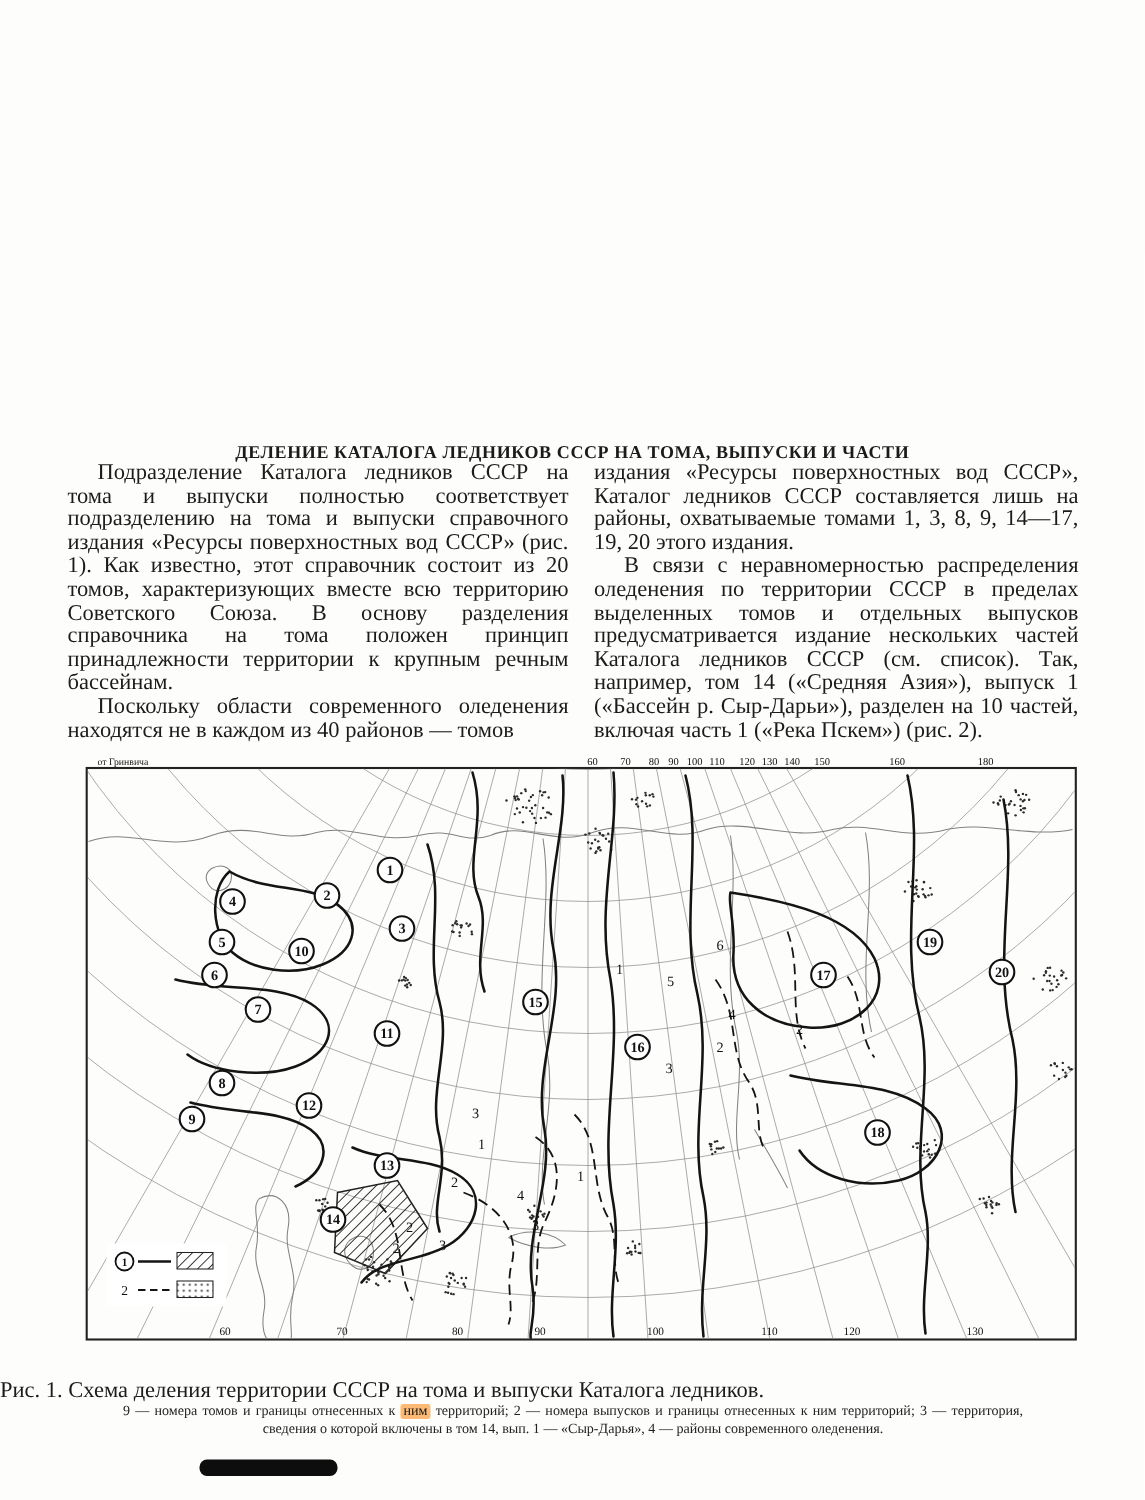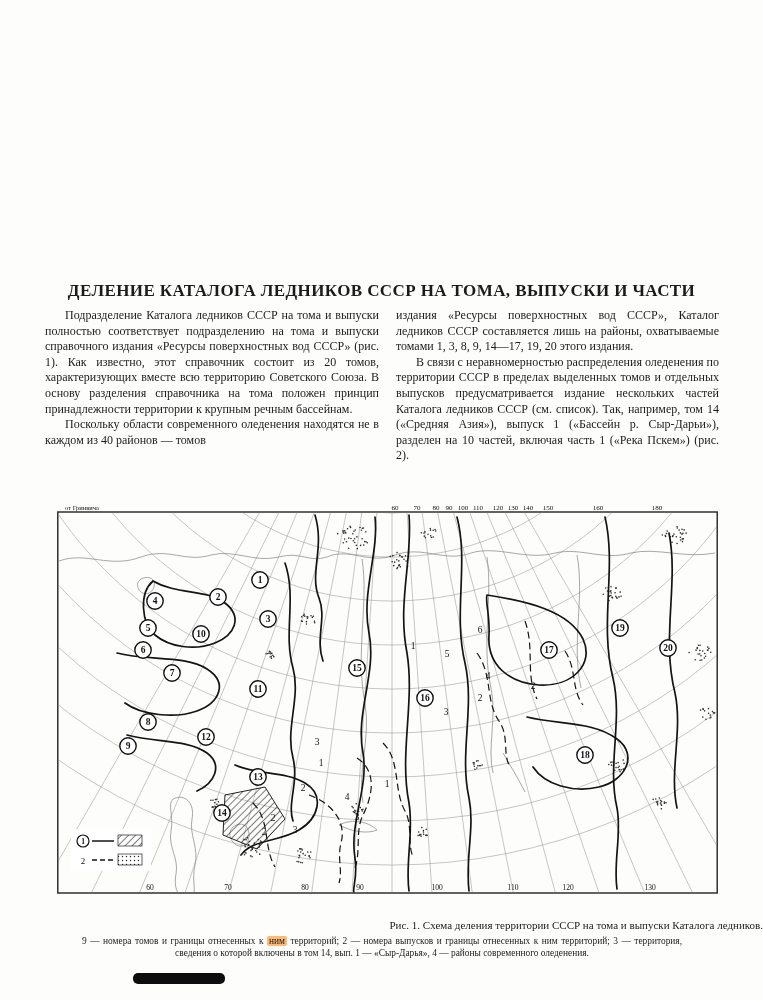--- a/index.html
+++ b/index.html
@@ -1,27 +1,27 @@
 <!DOCTYPE html>
 <html><head>
 <meta charset="utf-8">
 <style>
   html,body{margin:0;padding:0;background:#ffffff;}
   .sheet{position:relative;width:763px;height:1000px;background:#fdfdfc;overflow:hidden;
          font-family:"Liberation Serif", serif;color:#1b1b1b;}
-  .title{position:absolute;top:270px;left:0;right:0;text-align:center;
-         font-size:17px;font-weight:bold;letter-spacing:.4px;}
+  .title{position:absolute;top:286px;left:0;right:0;text-align:center;
+         font-size:12px;font-weight:bold;letter-spacing:.4px;}
   .cols{position:absolute;top:308px;left:45px;width:674px;display:flex;gap:17px;}
   .col-l{width:334px;}
   .col-r{width:323px;}
-  .cols p{margin:0;text-align:justify;font-size:12px;line-height:15.6px;}
+  .cols p{margin:0;text-align:justify;font-size:15px;line-height:15.6px;}
   .cols p.indent{text-indent:20px;}
   figure.map{position:absolute;left:57px;top:503px;margin:0;width:661px;height:397px;}
   svg{overflow:visible;display:block;}
-  .caption{position:absolute;top:919px;left:0;right:0;text-align:right;font-size:11px;}
+  .caption{position:absolute;top:919px;left:0;right:0;text-align:left;font-size:15px;}
   .subcaption{position:absolute;top:936px;left:82px;width:600px;font-size:9.4px;
               line-height:11.6px;text-align:justify;text-align-last:center;color:#222;}
   .blot{background:#fdba74;color:#161616;padding:0 2px;border-radius:2px;}
   .artifact{position:absolute;left:133px;top:973px;width:92px;height:11px;
             background:#0d0d0d;border-radius:5px;}
 </style>
 </head>
 <body>
 
 <div class="sheet">

